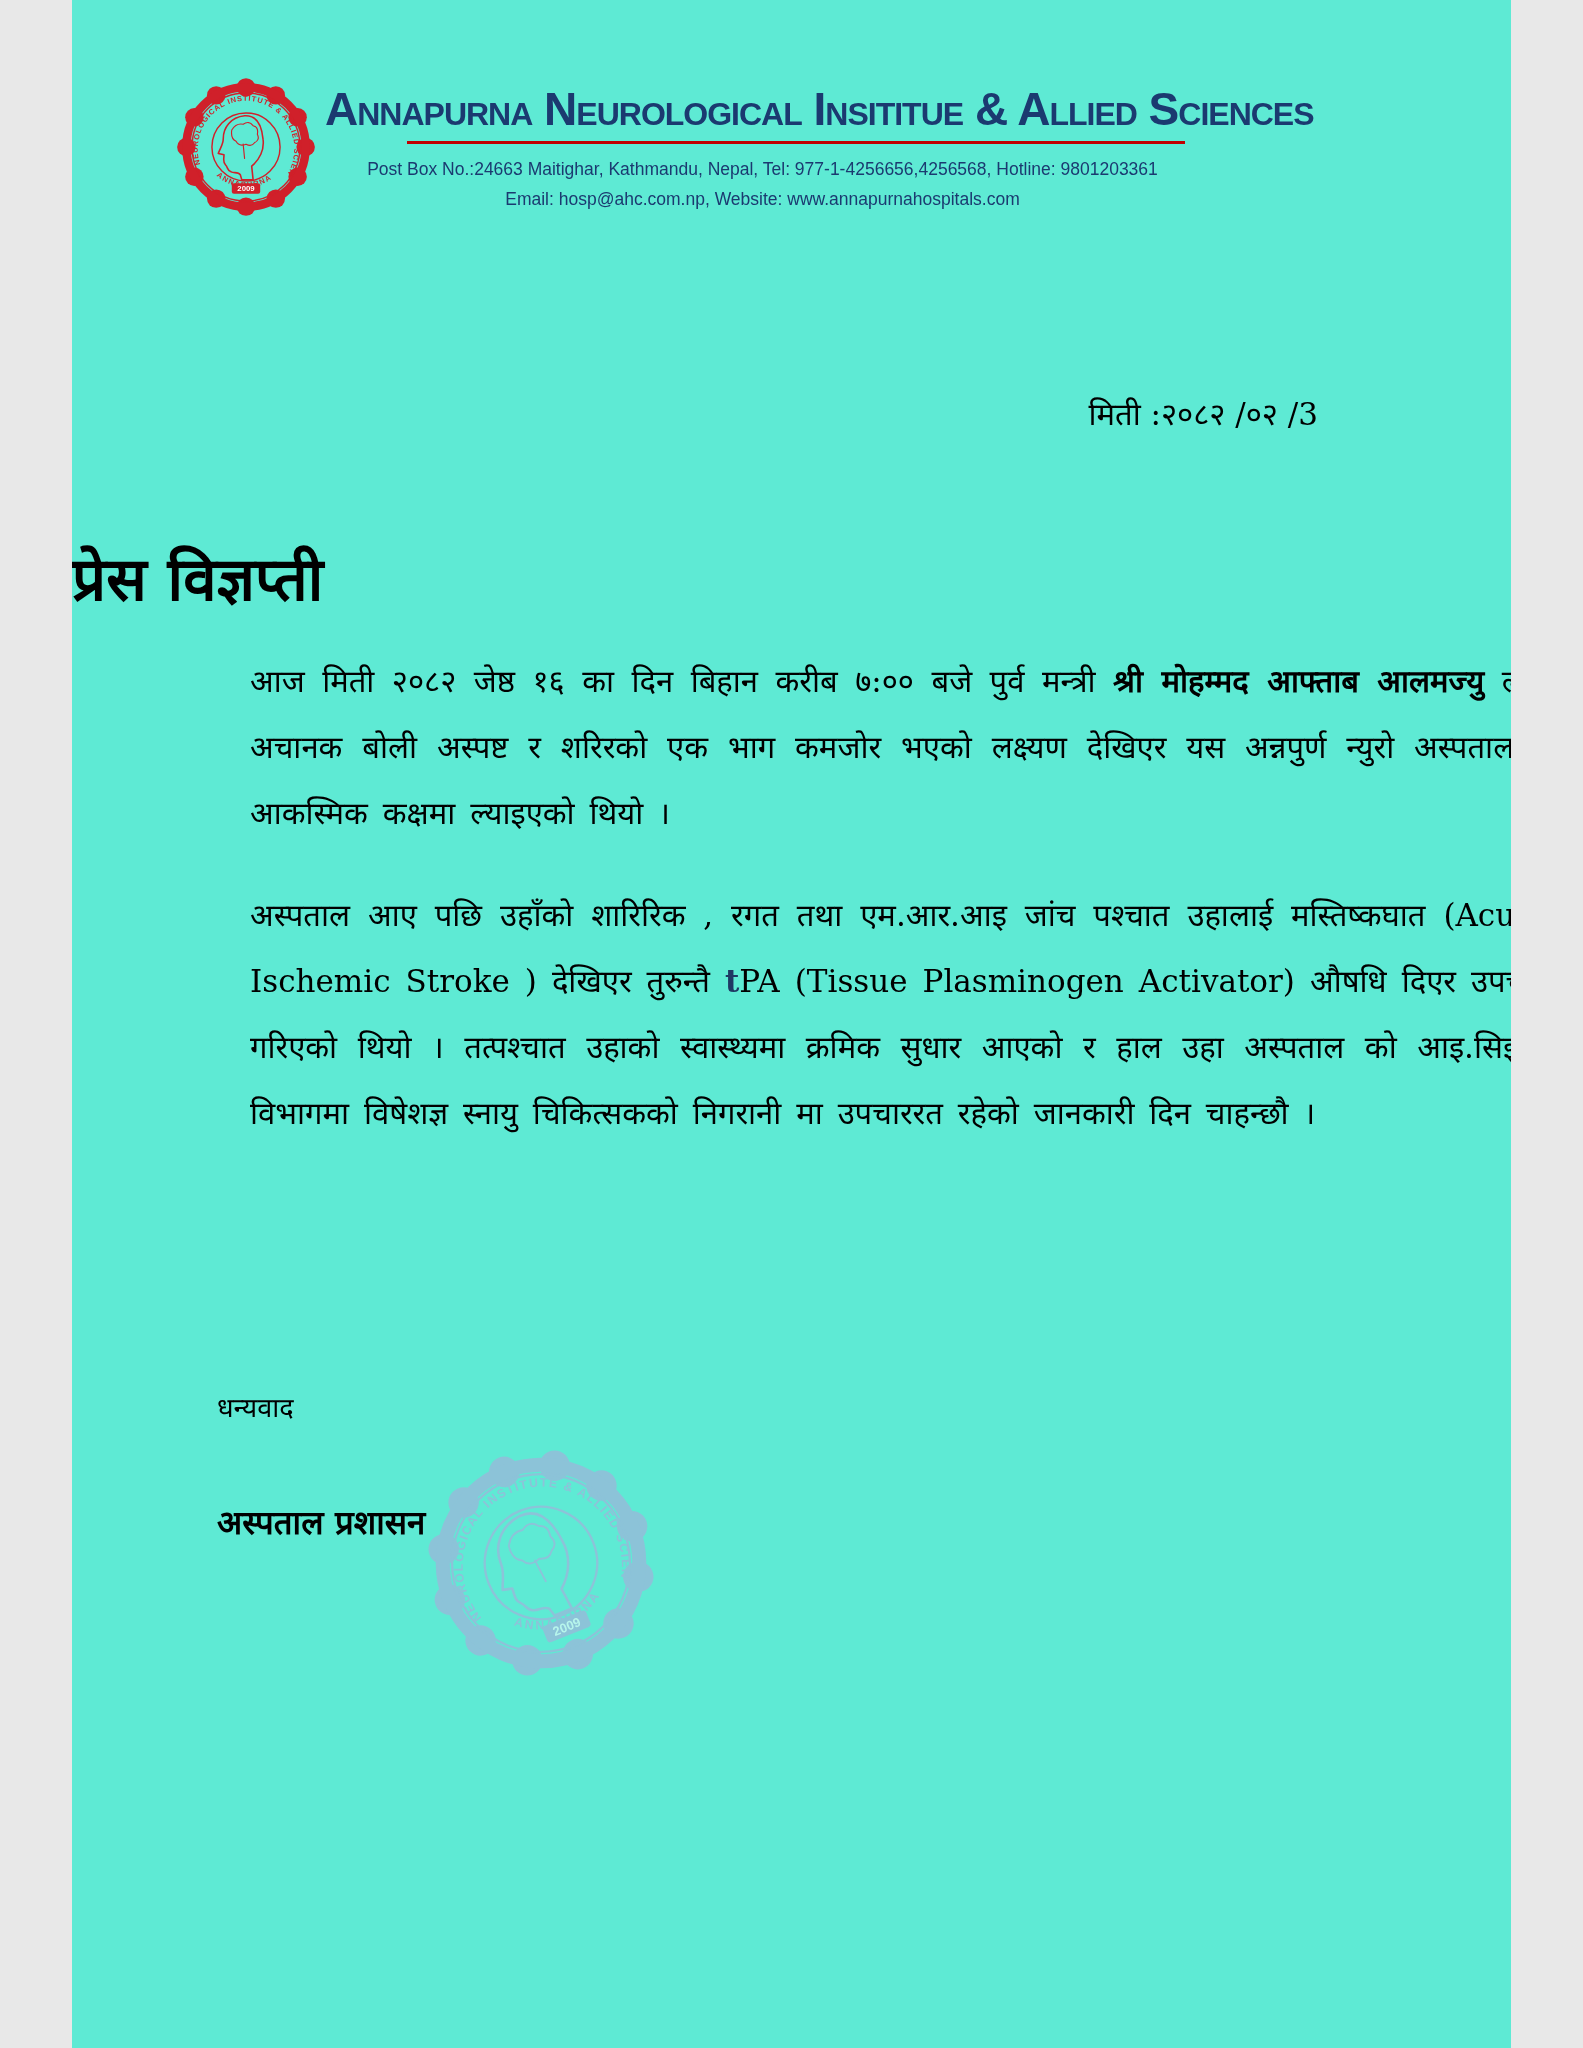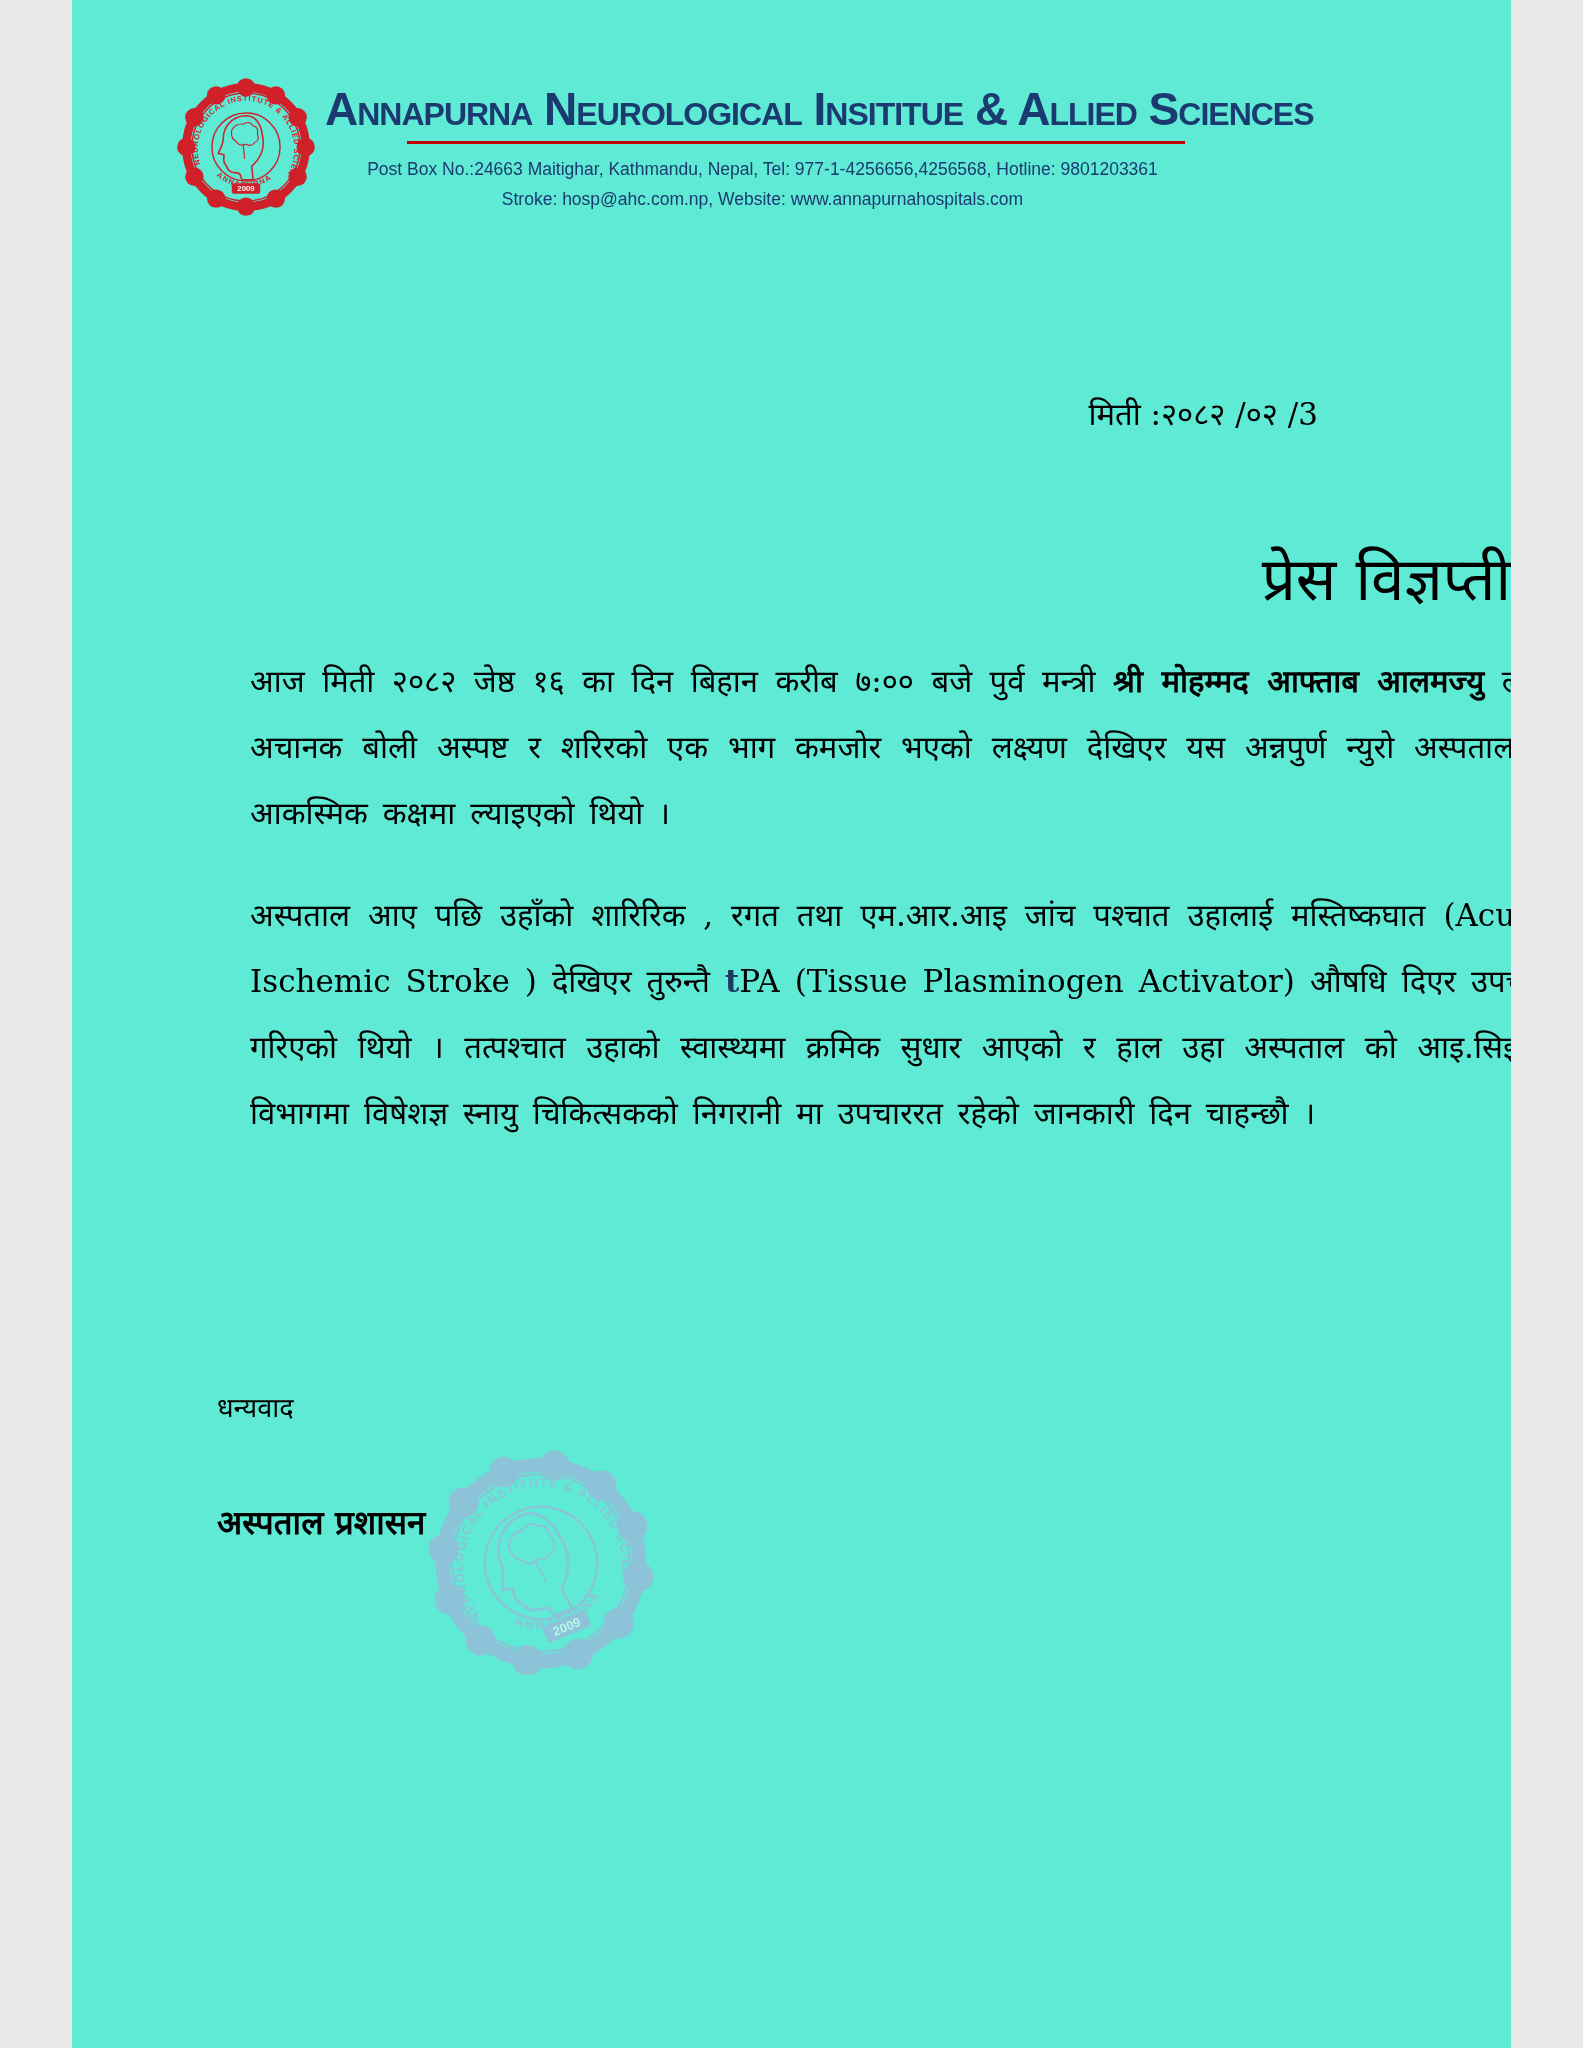--- a/index.html
+++ b/index.html
@@ -51,22 +51,22 @@
 
   
   .date-line {
     position:absolute; top:392px; right:193px;
     font-size:31px;
   }
 
   
   .doc-title {
     position:absolute; top:536px; left:0; width:100%;
-    text-align:right;
-    font-size:60px; font-weight:normal;
+    text-align:left;
+    font-size:60px; font-weight:bold;
     margin:0;
   }
 
   
   .body-text {
     position:absolute; top:648px; left:154px; width:1296px;margin-left:24px;
   }
   .body-text p {
     margin:0 0 36px 0;
     font-size:31px;
@@ -157,21 +157,21 @@
   </svg>
 
   <div>
     <svg class="logo" viewBox="0 0 200 200">
       <use href="#seal"></use>
     </svg>
     <div class="header-text">
       <h1 class="institute-name">Annapurna Neurological Insititue &amp; Allied Sciences</h1>
       <div class="header-divider"></div>
       <div class="header-contact">Post Box No.:24663 Maitighar, Kathmandu, Nepal,  Tel: 977-1-4256656,4256568, Hotline: 9801203361</div>
-      <div class="header-contact">Stroke: hosp@ahc.com.np, Website: www.annapurnahospitals.com</div>
+      <div class="header-contact">Email: hosp@ahc.com.np, Website: www.annapurnahospitals.com</div>
     </div>
   </div>
 
   <div class="date-line">मिती :२०८२ /०२ /3</div>
 
   <h2 class="doc-title">प्रेस विज्ञप्ती</h2>
 
   <div class="body-text">
     <p><span>आज मिती २०८२ जेष्ठ १६ का दिन बिहान करीब ७:०० बजे पुर्व मन्त्री </span><span class="seg-bold">श्री मोहम्मद आफ्ताब आलमज्यु</span><span> लाई अचानक बोली अस्पष्ट र शरिरको एक भाग कमजोर भएको लक्ष्यण देखिएर  यस अन्नपुर्ण न्युरो अस्पतालको आकस्मिक कक्षमा ल्याइएको थियो ।</span></p>
     <p><span>अस्पताल आए पछि उहाँको शारिरिक , रगत तथा एम.आर.आइ जांच पश्चात उहालाई मस्तिष्कघात (Acute Ischemic Stroke ) देखिएर तुरुन्तै </span><span class="tpa-t">t</span><span>PA (Tissue Plasminogen Activator) औषधि दिएर उपचार गरिएको थियो । तत्पश्चात उहाको स्वास्थ्यमा क्रमिक सुधार आएको र हाल उहा अस्पताल को आइ.सिइ.यु विभागमा विषेशज्ञ स्नायु चिकित्सकको निगरानी मा उपचाररत रहेको जानकारी दिन चाहन्छौ ।</span></p>

